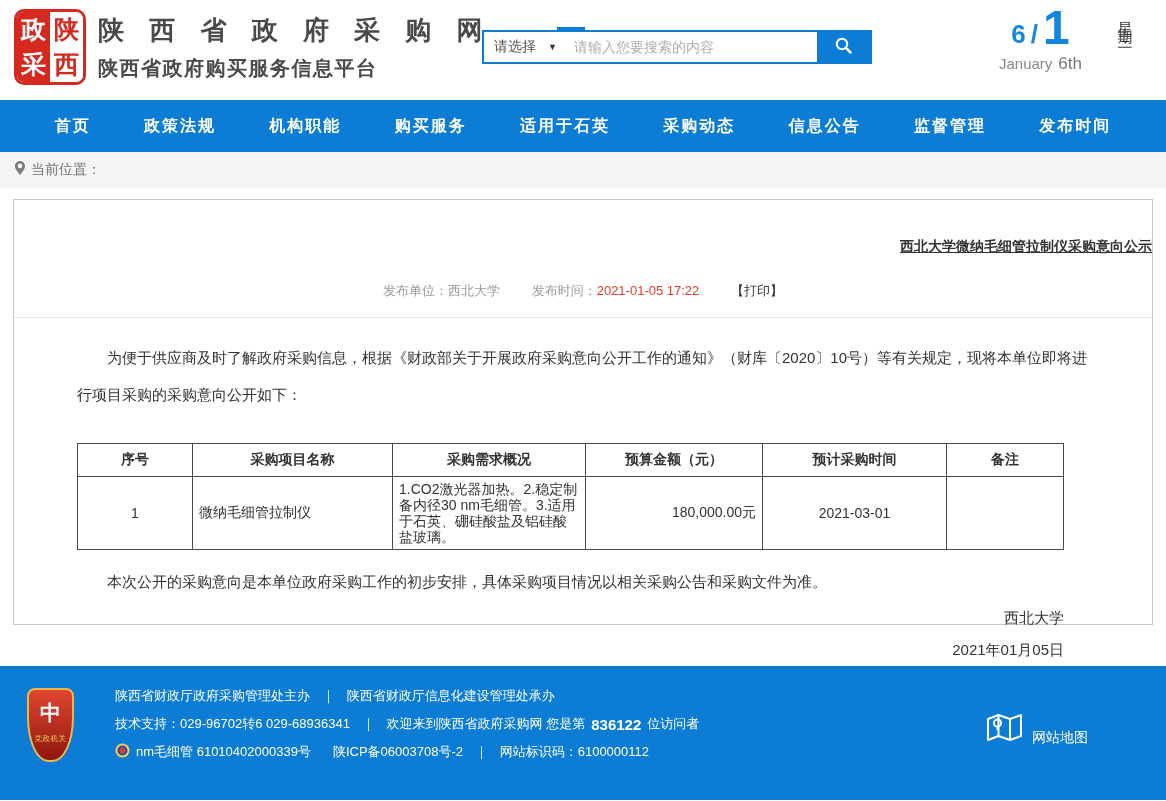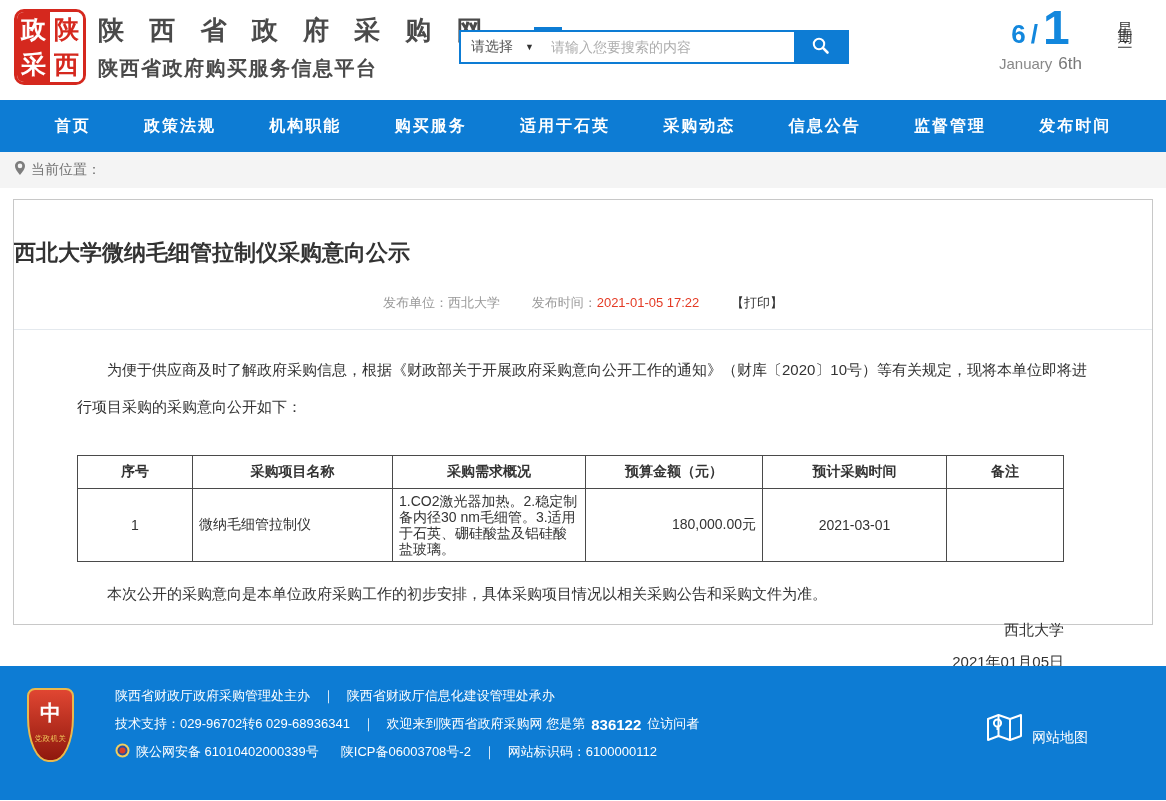--- a/index.html
+++ b/index.html
@@ -12,21 +12,21 @@
   .seal { width:72px; height:76px; border:3px solid #d5281e; border-radius:10px; overflow:hidden;
     display:grid; grid-template-columns:1fr 1fr; grid-template-rows:1fr 1fr; background:#fff; }
   .seal span { display:flex; align-items:center; justify-content:center;
     font-size:25px; font-weight:bold; line-height:1; }
   .seal .on-red { background:#d5281e; color:#fff; }
   .seal .on-white { background:#fff; color:#d5281e; }
   .site-names { margin-left:12px; }
   .site-title { font-size:26px; font-weight:bold; color:#4a4a4a; letter-spacing:9px; }
   .site-subtitle { margin-top:7px; font-size:20px; font-weight:bold; color:#4a4a4a; letter-spacing:1.5px; }
 
-  .searchbar { position:absolute; left:459px; top:30px; width:390px; height:34px;
+  .searchbar { position:absolute; left:482px; top:30px; width:390px; height:34px;
     border:2px solid #0d7cd4; display:flex; align-items:stretch; background:#fff; }
   .search-tab { position:absolute; left:73px; top:-5px; width:28px; height:5px; background:#0d7cd4; }
   .search-select { width:86px; display:flex; align-items:center; padding-left:10px;
     font-size:14px; color:#555; cursor:pointer; }
   .caret { margin-left:12px; font-size:9px; color:#333; }
   .search-input { flex:1; border:none; outline:none; font-size:14px; color:#333; padding-left:4px;
     font-family:inherit; }
   .search-input::placeholder { color:#aeaeae; }
   .search-btn { width:53px; background:#0d7cd4; border:none; cursor:pointer;
     display:flex; align-items:center; justify-content:center; }
@@ -47,21 +47,21 @@
   .nav-item { color:#fff; font-size:16px; font-weight:bold; cursor:pointer; letter-spacing:2px; }
 
   
   .breadcrumb { height:36px; background:#f4f4f4; display:flex; align-items:center; padding-left:14px; }
   .breadcrumb svg { margin-right:5px; }
   .breadcrumb-label { font-size:14px; color:#737373; }
 
   
   .main { height:467px; background:#fff; }
   .card { margin:11px 13px 0; height:426px; background:#fff; border:1px solid #c8c8c8; }
-  .article-title { padding-top:38px; text-align:left; font-size:22px; font-weight:bold; color:#333; }
+  .article-title { padding-top:38px; text-align:right; font-size:14px; font-weight:bold; color:#333;text-decoration:underline; }
   .article-meta { margin:26px 0 0; text-align:center; font-size:13px; color:#999;
     padding-bottom:17px; border-bottom:1px solid #e4e9ee; }
   .article-meta .seg { margin:0 14px; }
   .time-red { color:#e43a24; }
   .print-btn { color:#333; cursor:pointer; }
   .article-body { margin:21px 63px 0; font-size:15px; line-height:37px; color:#333; text-indent:2em; }
   .intent-table { margin:30px 0 0 63px; width:986px; border-collapse:collapse; table-layout:fixed; }
   .intent-table th, .intent-table td { border:1px solid #4a4a4a; color:#333; }
   .intent-table th { height:33px; font-size:14px; font-weight:bold; text-align:center; }
   .intent-table td { font-size:14px; height:70px; padding:4px 6px; }
@@ -228,21 +228,21 @@
       <span>位访问者</span>
     </div>
     <div class="footer-line">
       <span class="police-icon">
         <svg width="15" height="15" viewBox="0 0 15 15">
           <circle cx="7.5" cy="7.5" r="7" fill="#f2cf5e"></circle>
           <circle cx="7.5" cy="7.5" r="5" fill="#2a4f9e"></circle>
           <circle cx="7.5" cy="7.5" r="3" fill="#d8402a"></circle>
         </svg>
       </span>
-      <span class="f-link">陕公网安备 61010402000339号</span>
+      <span class="f-link">nm毛细管 61010402000339号</span>
       <span class="gap f-link">陕ICP备06003708号-2</span>
       <span class="sep">｜</span>
       <span>网站标识码：6100000112</span>
     </div>
   </div>
 
   <div class="sitemap">
     <span>
       <svg width="37" height="31" viewBox="0 0 37 31" fill="none" stroke="#fff" stroke-width="2" stroke-linejoin="round">
         <path d="M2 7 L12.5 3 L24 7 L35 3 V24 L24 28 L12.5 24 L2 28 Z"></path>

